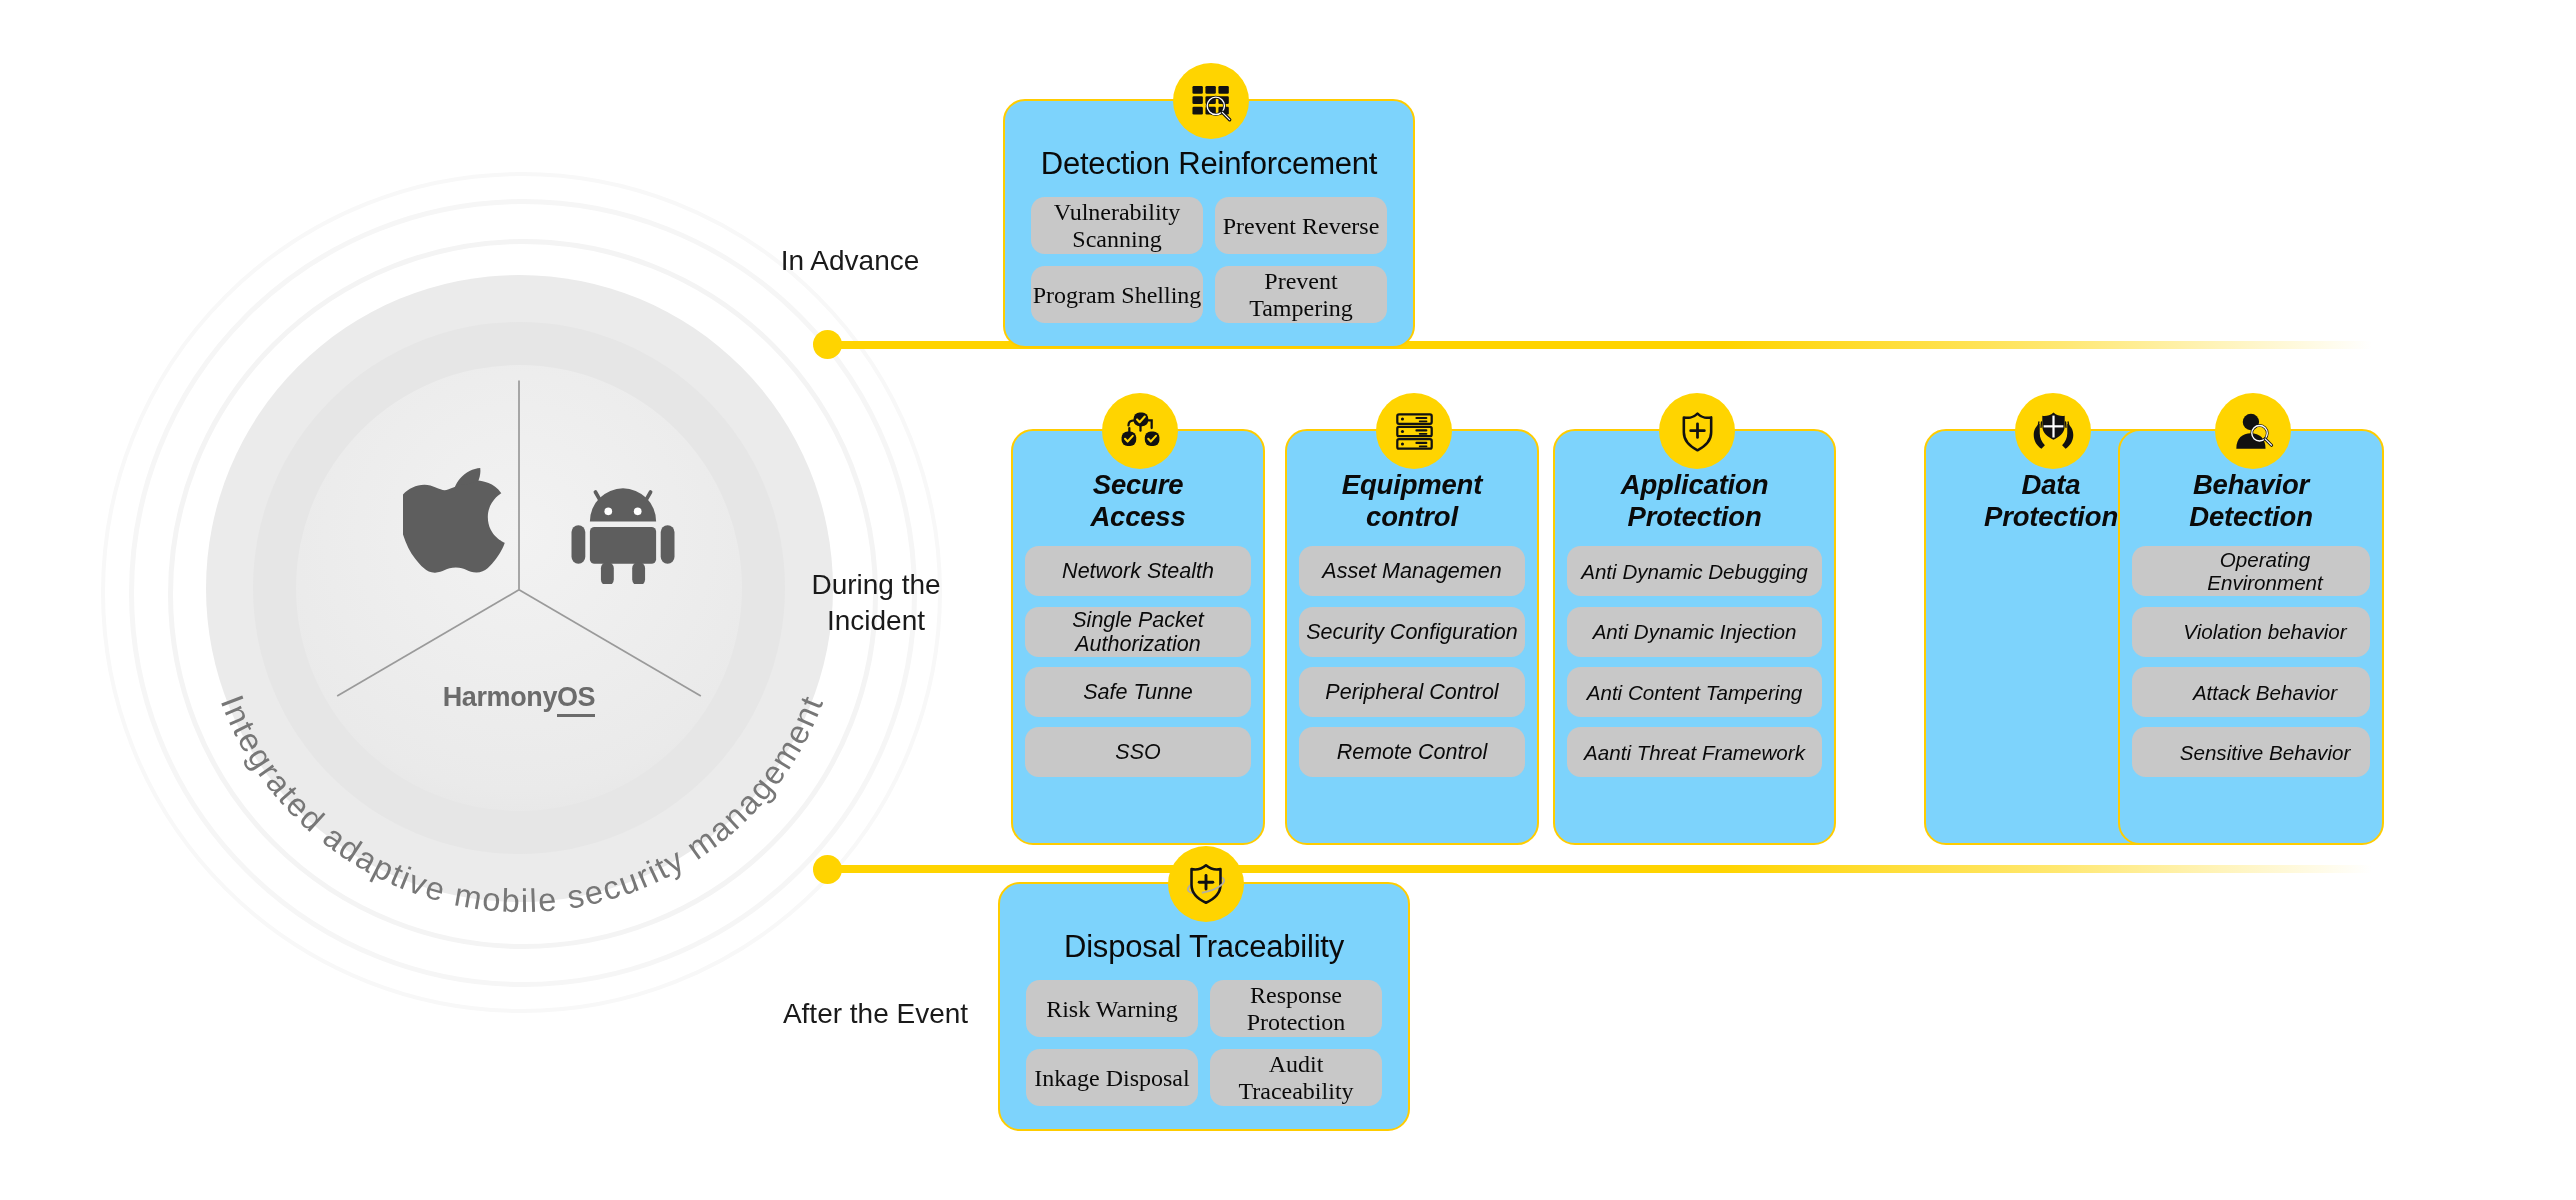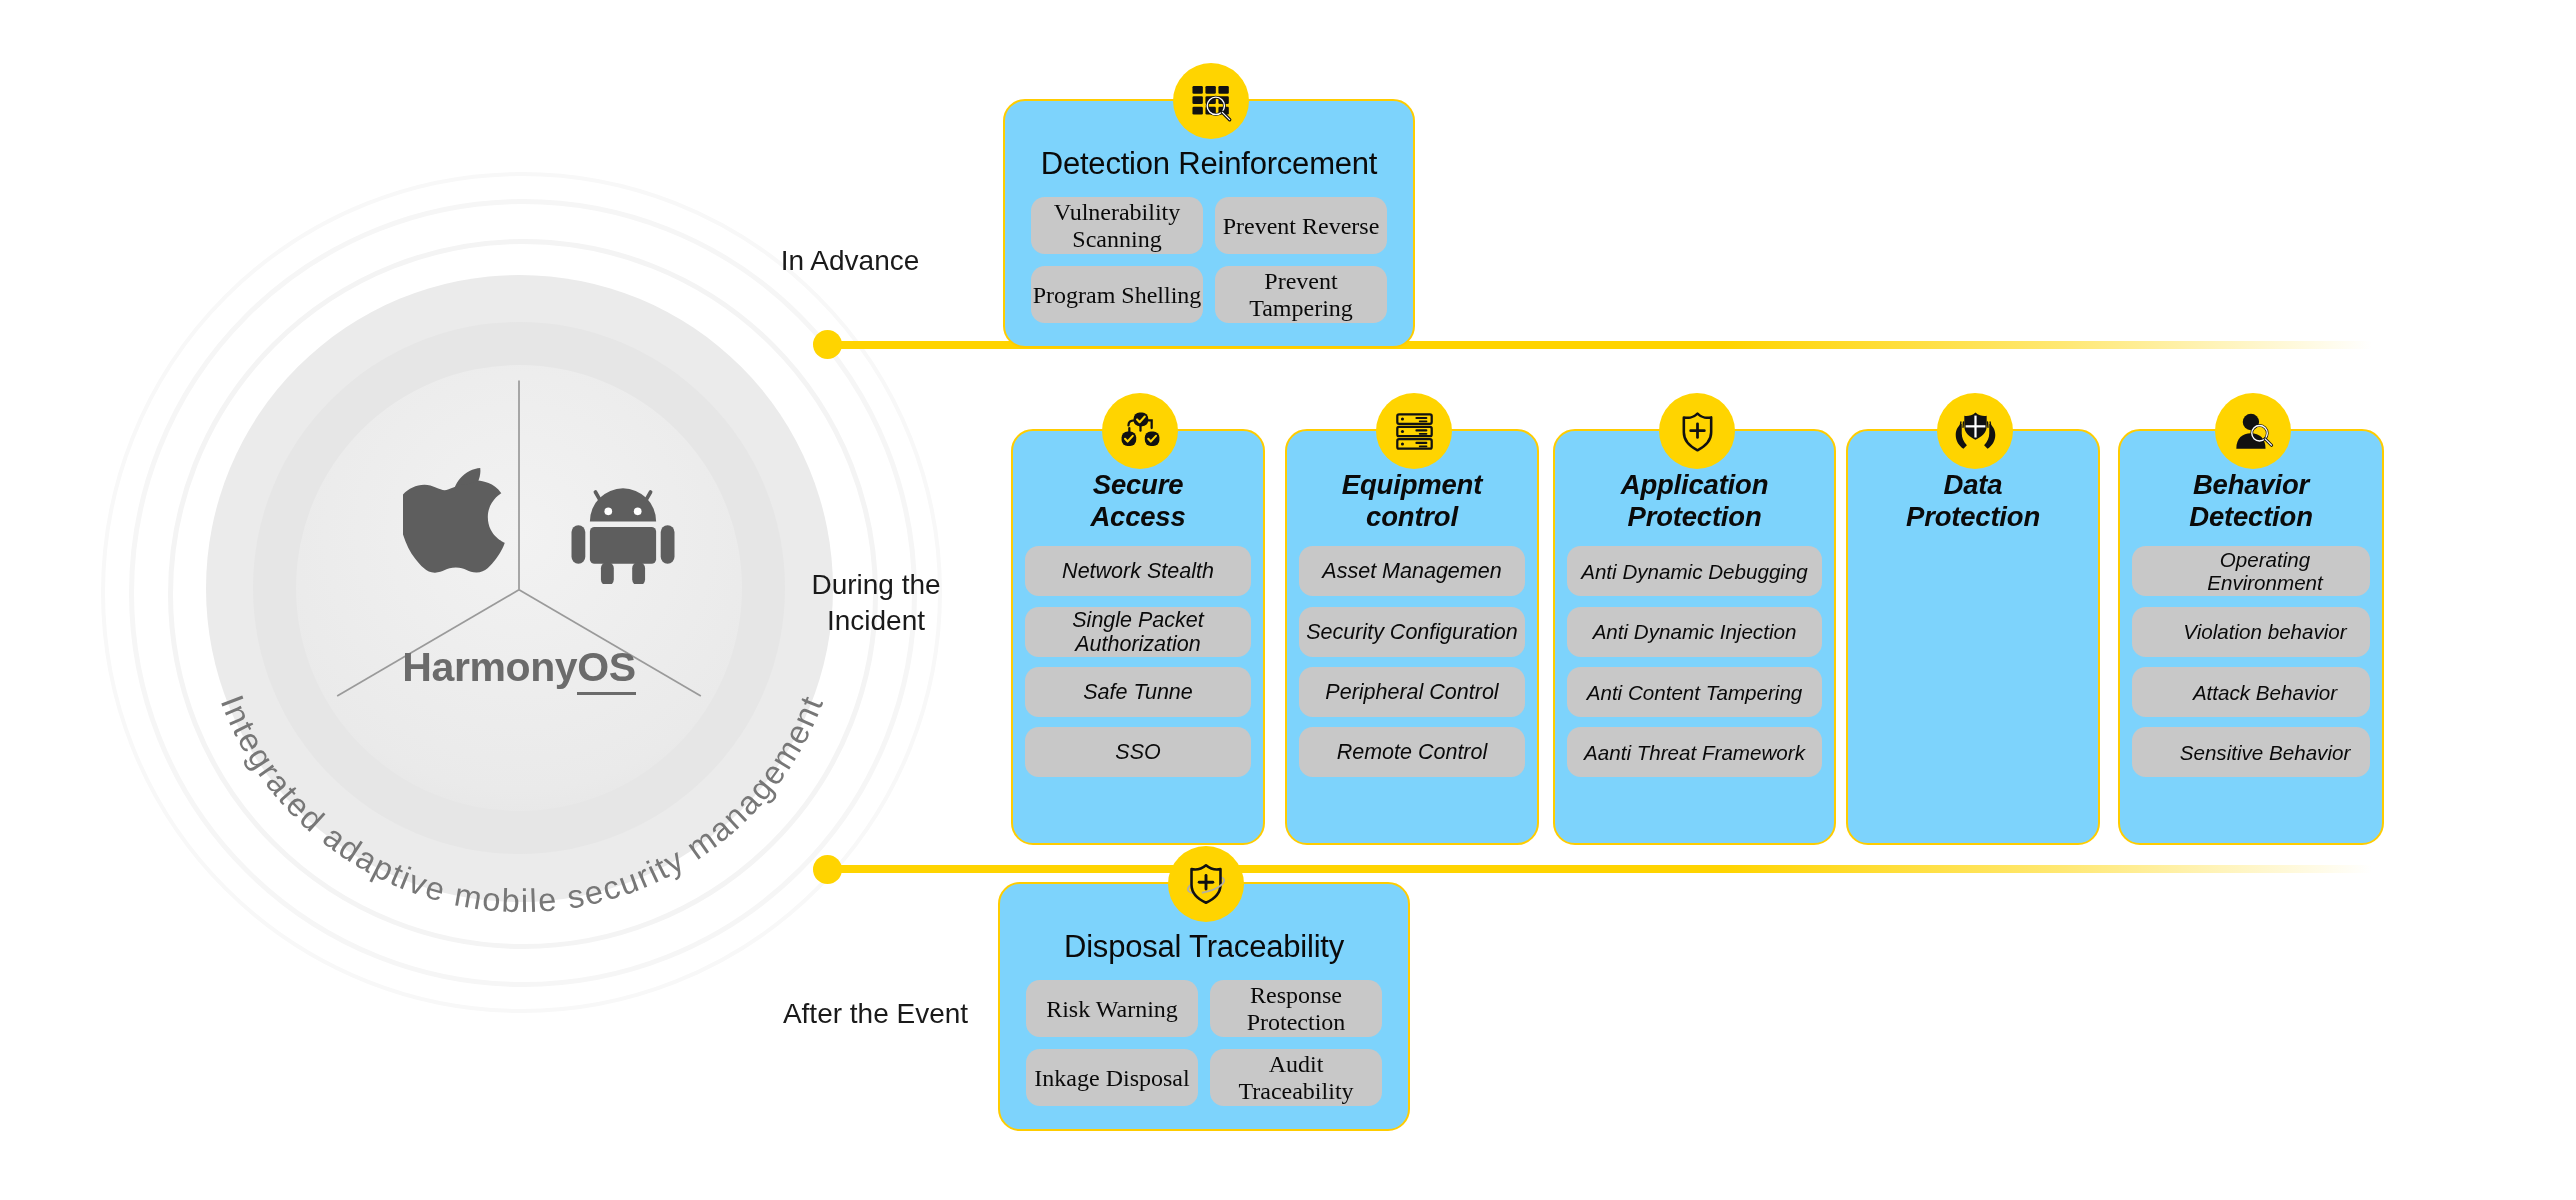--- a/index.html
+++ b/index.html
@@ -17,22 +17,22 @@
   #arc1{left:129px;top:199px;width:778px;height:778px;border-color:#f6f6f6;border-width:5.2px;}
   #arc2{left:168px;top:239px;width:700px;height:700px;border-color:#f4f4f4;border-width:5.2px;}
   #arc3{left:101px;top:172px;width:833px;height:833px;border-color:#f8f8f8;border-width:4.3px;}
 
   
   #ydiv{position:absolute;left:296px;top:365px;width:446px;height:446px;}
 
   .os-logo{position:absolute;}
   #apple-icon{left:403px;top:468px;width:103px;height:116px;}
   #android-icon{left:567px;top:481px;width:112px;height:103px;}
-  #harmony-text{position:absolute;left:296px;top:644px;width:446px;text-align:center;
-     font-size:41px;font-weight:700;color:#6b6b6b;letter-spacing:-0.4px;}
+  #harmony-text{position:absolute;left:296px;top:682px;width:446px;text-align:center;
+     font-size:27px;font-weight:700;color:#6b6b6b;letter-spacing:-0.4px;}
   #harmony-text .ul{border-bottom:3.4px solid #6b6b6b;padding-bottom:1.7px;}
 
   #curved-text{position:absolute;left:170px;top:239px;width:704px;height:704px;}
   #curved-text text{font-family:"Liberation Sans","DejaVu Sans",sans-serif;
      font-size:38px;fill:#777;letter-spacing:2px;}
 
   
   .stage-label{position:absolute;text-align:center;font-size:28px;color:#1a1a1a;line-height:1.30;}
   #stage-0{left:747px;top:195px;width:206px;margin-top:48px;}
   #stage-1{left:773px;top:567px;width:206px;}
@@ -71,21 +71,21 @@
 
   
   .card-col{width:254px;top:429px;height:416px;}
   .card-col .card-title{padding-top:38px;font-style:italic;}
   .card-col .pill-list{display:flex;flex-direction:column;gap:10.3px;padding:0 12px;margin-top:13.7px;}
   .card-col .pill{height:50px;font-size:21.5px;font-style:italic;}
 
   #card-secure{left:1011px;}
   #card-equipment{left:1285px;}
   #card-application{left:1553px;width:283px;}
-  #card-data{left:1846px;}
+  #card-data{left:1924px;}
   #card-behavior{left:2118px;width:266px;}
 
   #card-application .pill{font-size:20.6px;}
   #card-behavior .pill{font-size:20.6px;padding-left:28px;}
 </style>
 </head>
 <body>
 
 <div id="orb-zone">
   <div class="arc" id="arc3"></div>

